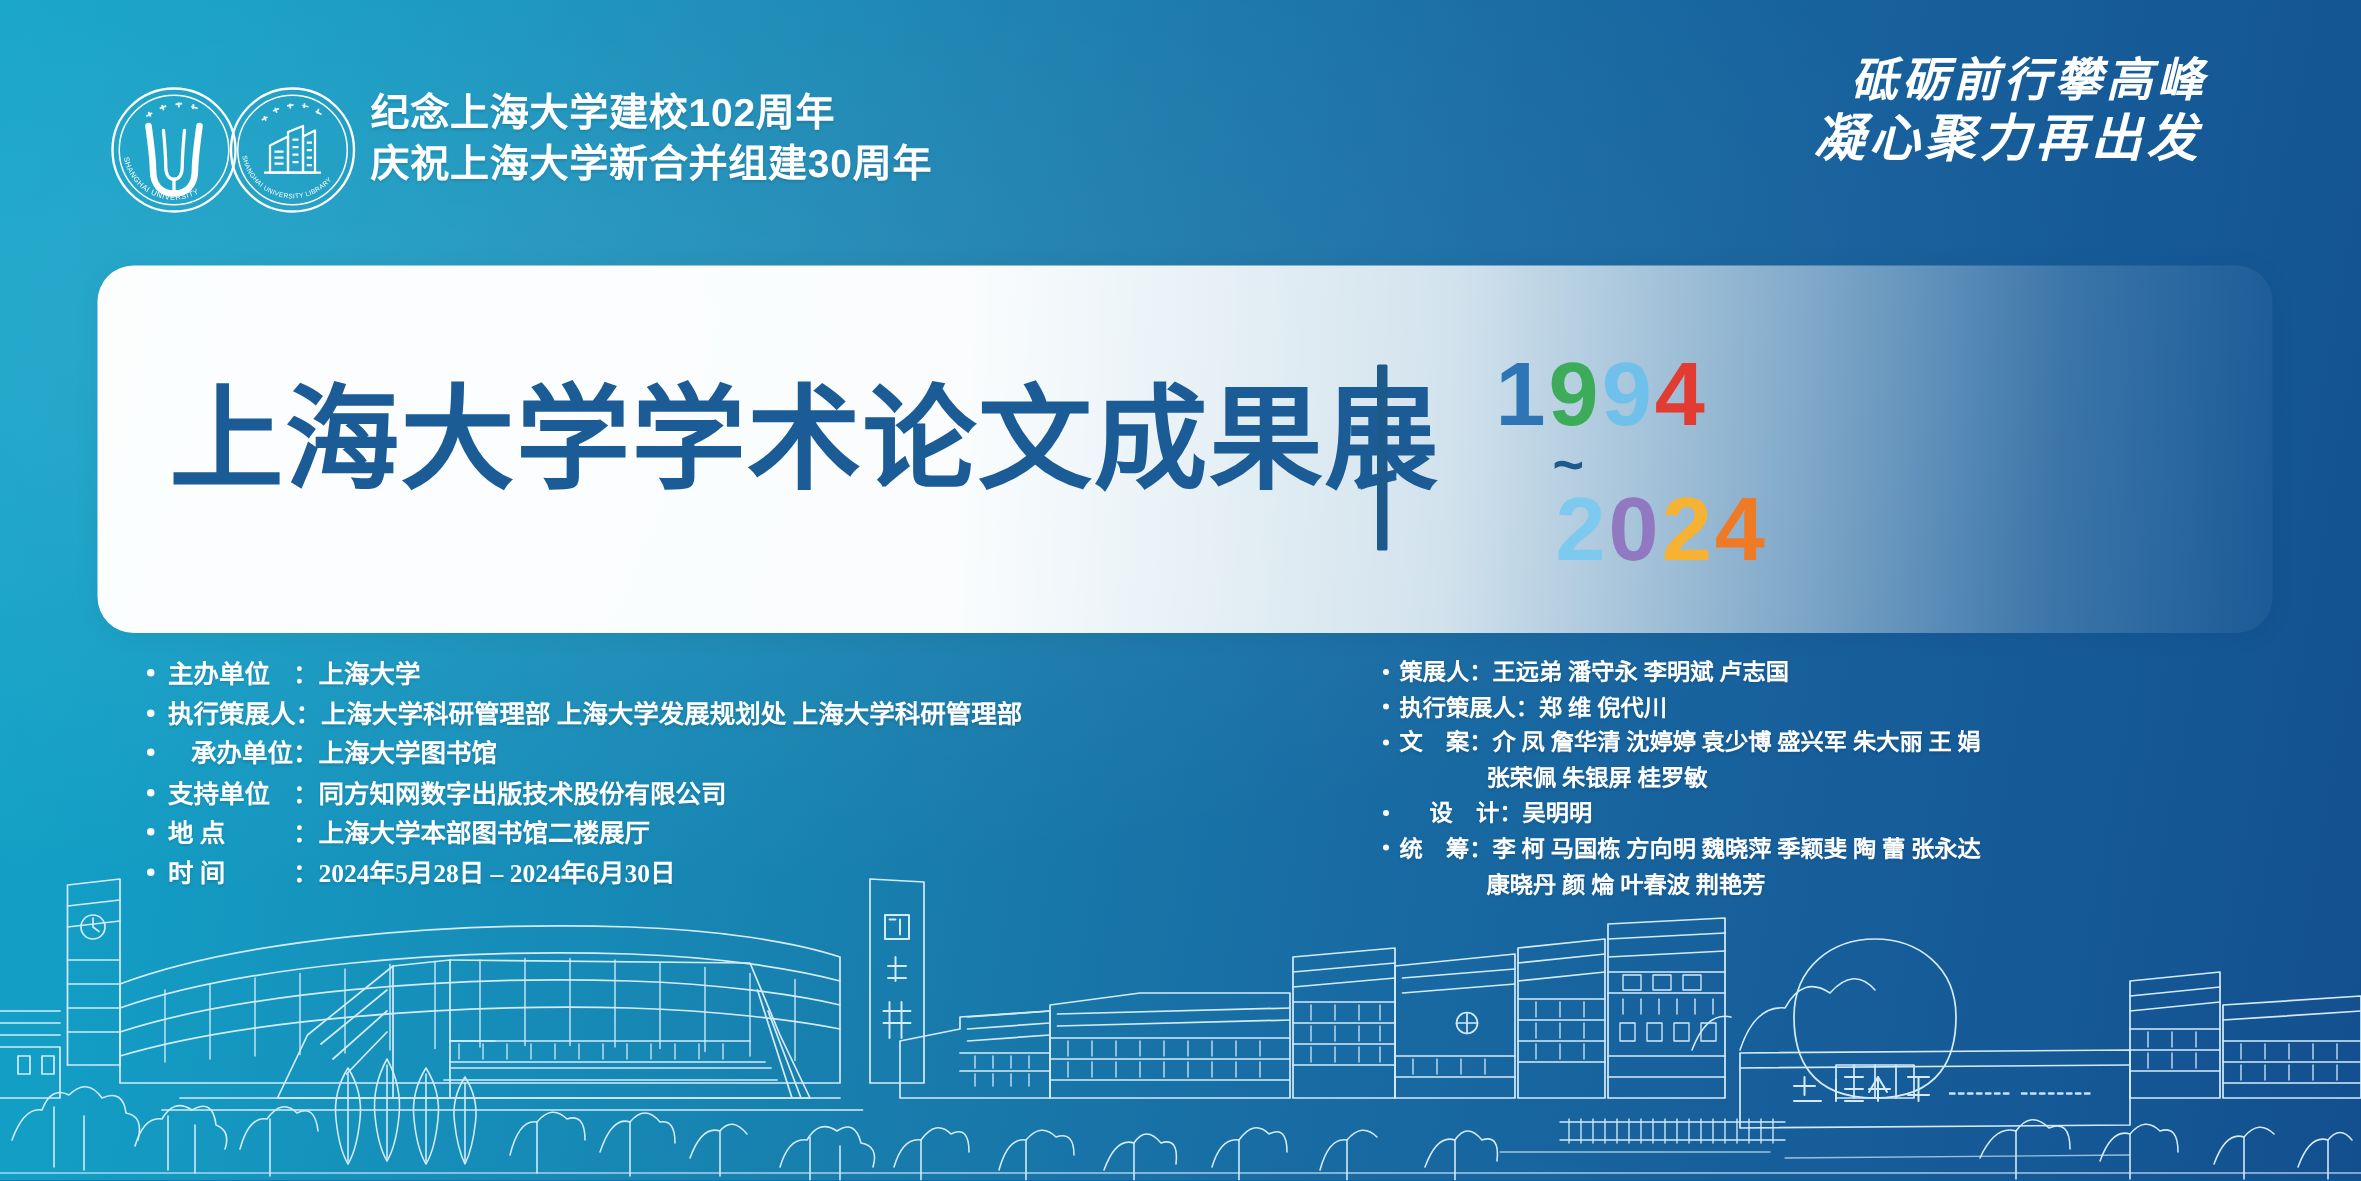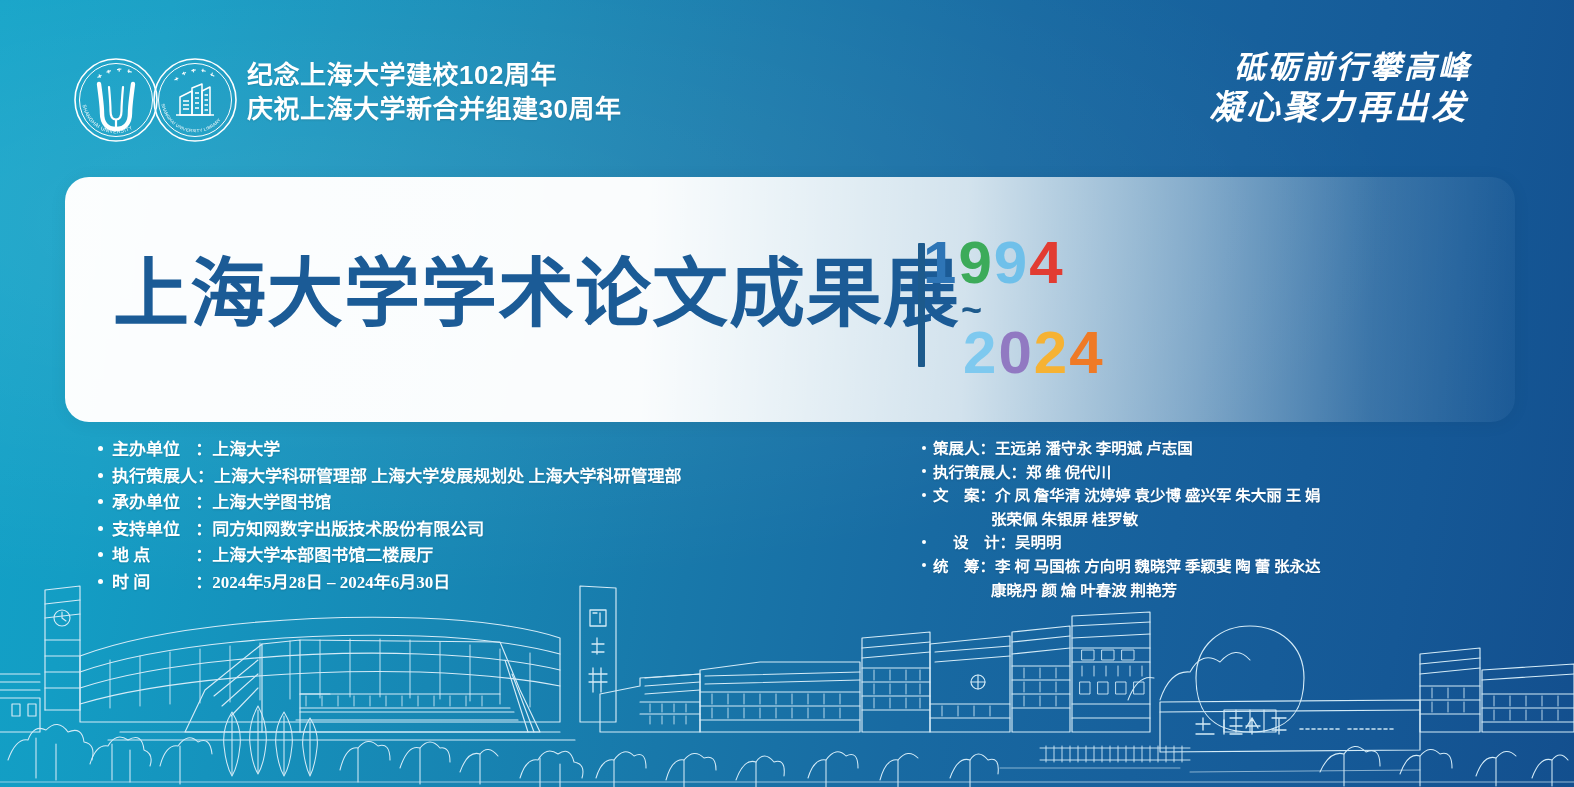--- a/index.html
+++ b/index.html
@@ -39,23 +39,23 @@
 
   #anniv{
     position:absolute;left:247px;top:58px;
     color:#ffffff;font-weight:bold;
     font-size:26px;line-height:34px;letter-spacing:.5px;
     text-shadow:0 1px 2px rgba(0,0,0,.12);
   }
   #anniv div{white-space:nowrap;}
 
   #slogan{
-    position:absolute;right:102px;top:50px;
+    position:absolute;right:102px;top:34px;
     width:320px;text-align:right;color:#ffffff;
-    font-family:Liberation Mono, monospace;
+    font-family:Liberation Serif, serif;
     font-style:italic;font-weight:bold;
   }
   #slogan .l1{font-size:31px;line-height:40px;letter-spacing:3px;}
   #slogan .l2{font-size:34px;line-height:40px;letter-spacing:3px;padding-right:4px;}
 
   
   #card{
     position:absolute;left:65px;top:177px;width:1450px;height:245px;
     border-radius:24px;
     background:linear-gradient(92deg,
@@ -70,21 +70,21 @@
   #main-title{
     position:absolute;left:113px;top:248px;
     font-size:76px;line-height:92px;font-weight:bold;
     color:#1b5b96;letter-spacing:1px;white-space:nowrap;
   }
   #year-rule{
     position:absolute;left:918px;top:243px;width:7px;height:124px;
     background:#1d5a8c;border-radius:1px;
   }
   #years{
-    position:absolute;left:923px;top:233px;width:220px;
+    position:absolute;left:997px;top:233px;width:220px;
     font-weight:bold;line-height:1;
   }
   #years .row{font-size:60px;letter-spacing:2px;white-space:nowrap;}
   #years .row.r1{margin-bottom:2px;}
   #years .tilde{
     font-size:36px;color:#1d4f86;font-weight:bold;
     margin:-2px 0 -4px 38px;line-height:34px;
   }
   #years .row.r2{margin-top:0;margin-left:40px;}
 
@@ -201,21 +201,21 @@
       <div class="li">
         <span class="bullet"></span>
         <span><span class="lbl" style="display: inline-block; min-width: 4.9em;">主办单位</span><span>：</span><span class="val">上海大学</span></span>
       </div>
       <div class="li">
         <span class="bullet"></span>
         <span><span class="lbl" style="display: inline-block; min-width: 4.9em;">执行策展人</span><span>：</span><span class="val">上海大学科研管理部  上海大学发展规划处  上海大学科研管理部</span></span>
       </div>
       <div class="li">
         <span class="bullet"></span>
-        <span><span class="lbl" style="display: inline-block; min-width: 4.9em;">承办单位</span><span>：</span><span class="val">上海大学图书馆</span></span>
+        <span><span class="lbl" style="display: inline-block; min-width: 4.9em; text-align: right;">承办单位</span><span>：</span><span class="val">上海大学图书馆</span></span>
       </div>
       <div class="li">
         <span class="bullet"></span>
         <span><span class="lbl" style="display: inline-block; min-width: 4.9em;">支持单位</span><span>：</span><span class="val">同方知网数字出版技术股份有限公司</span></span>
       </div>
       <div class="li">
         <span class="bullet"></span>
         <span><span class="lbl" style="display: inline-block; min-width: 4.9em;">地      点</span><span>：</span><span class="val">上海大学本部图书馆二楼展厅</span></span>
       </div>
       <div class="li">

